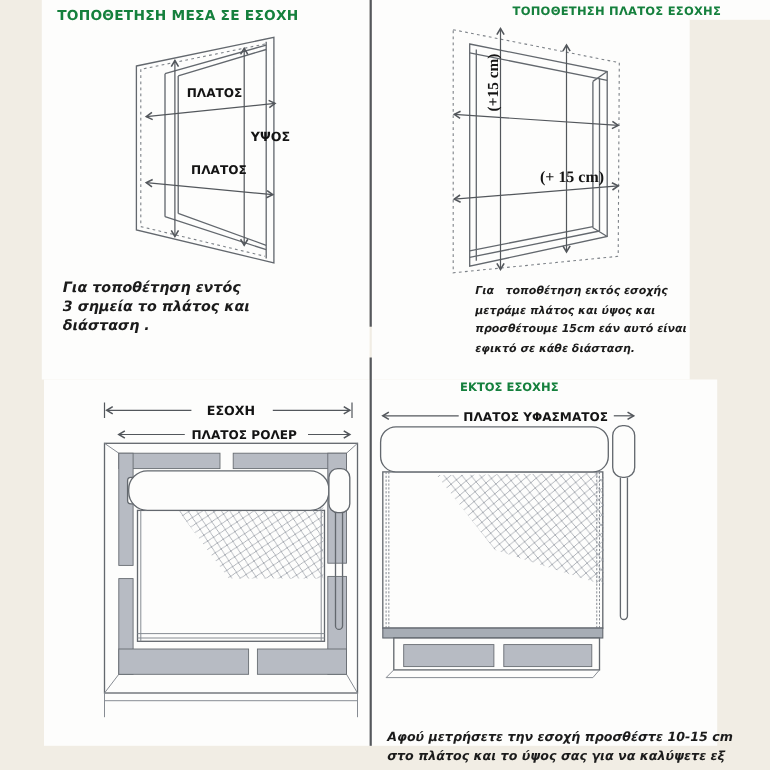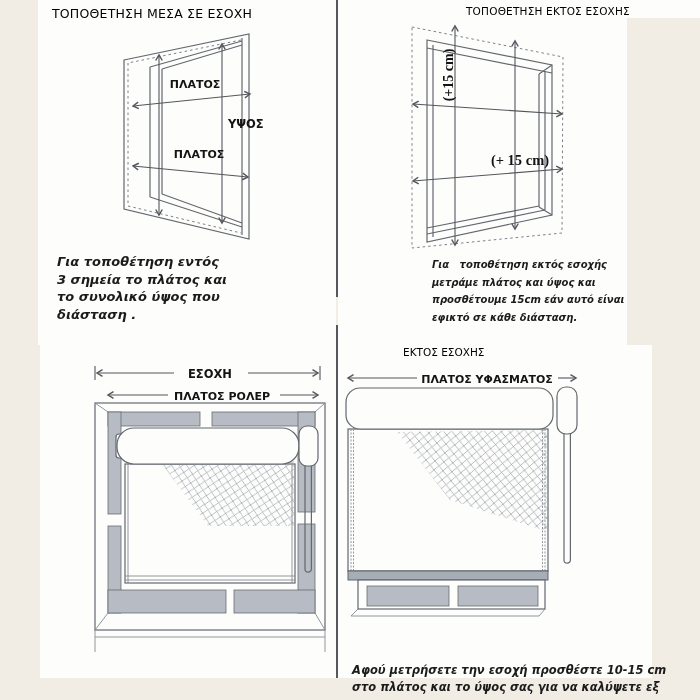--- a/index.html
+++ b/index.html
@@ -1,20 +1,20 @@
 <!DOCTYPE html>
 <html><head>
 <meta charset="utf-8">
 <style>
   html,body{margin:0;padding:0;}
   #stage{position:relative;width:700px;height:700px;background:#f1ede4;overflow:hidden;
          font-family:"DejaVu Sans","Liberation Sans",sans-serif;color:#17181a;}
   .white-panel{position:absolute;background:#fdfdfc;}
   .divider-seg{position:absolute;left:336px;width:2px;background:#55585c;}
-  .title{position:absolute;font-weight:normal;color:#000000;white-space:pre;}
+  .title{position:absolute;font-weight:bold;color:#15803d;white-space:pre;}
   .note{position:absolute;font-weight:bold;color:#1b1b1b;}
   .note .ln{white-space:pre;line-height:17.5px;font-style:italic;}
   #note3 .ln{line-height:16.5px;}
   svg{position:absolute;overflow:visible;}
   svg text{font-family:"DejaVu Sans","Liberation Sans",sans-serif;font-weight:bold;fill:#141414;}
   text.serif{font-family:"Liberation Serif","DejaVu Serif",serif;font-weight:600;}
   .ink{stroke:#63686e;fill:none;stroke-width:1.2;}
   .ink-thin{stroke:#868b92;fill:none;stroke-width:0.9;}
   .dash{stroke:#7c8187;fill:none;stroke-width:1;stroke-dasharray:2.5 3;}
   .meas{stroke:#53575c;fill:none;stroke-width:1.1;}
@@ -29,22 +29,22 @@
 
   <div class="white-panel" style="left:38px;top:0;width:298px;height:345px;"></div>
   <div class="white-panel" style="left:338px;top:0;width:289px;height:345px;"></div>
   <div class="white-panel" style="left:627px;top:0;width:73px;height:18px;"></div>
   <div class="white-panel" style="left:40px;top:345px;width:612px;height:333px;"></div>
 
   <div class="divider-seg" style="top:0;height:297px;"></div>
   <div class="divider-seg" style="top:325px;height:353px;"></div>
 
   <div class="title" style="left:52px;top:6px;font-size:12.5px;letter-spacing:.2px;">ΤΟΠΟΘΕΤΗΣΗ ΜΕΣΑ ΣΕ ΕΣΟΧΗ</div>
-  <div class="title" style="left:466px;top:5px;font-size:10.5px;letter-spacing:.2px;">ΤΟΠΟΘΕΤΗΣΗ ΕΚΤΟΣ ΕΣΟΧΗΣ</div>
-  <div class="title" style="left:403px;top:346px;width:120px;text-align:left;font-size:10.5px;">ΕΚΤΟΣ ΕΣΟΧΗΣ</div>
+  <div class="title" style="left:466px;top:5px;font-size:10.5px;letter-spacing:.2px;">ΤΟΠΟΘΕΤΗΣΗ ΠΛΑΤΟΣ ΕΣΟΧΗΣ</div>
+  <div class="title" style="left:403px;top:346px;width:120px;text-align:center;font-size:10.5px;">ΕΚΤΟΣ ΕΣΟΧΗΣ</div>
 
   <svg style="left:95px;top:22px;" width="240" height="228" viewBox="0 0 240 228">
     <defs>
       <marker id="ahA" viewBox="0 0 8 8" refX="6.5" refY="4" markerWidth="8" markerHeight="8" orient="auto-start-reverse">
         <path d="M1.5,1 L6.5,4 L1.5,7" fill="none" stroke="#53575c" stroke-width="1.3"></path>
       </marker>
     </defs>
     <path class="ink whitefill" d="M29,38 L154,12 L154,217 L29,187 Z"></path>
     <path class="ink" d="M147,16 V213"></path>
     <path class="dash" d="M146,18 L33,41 M33,41 V184 M33,184 L146,211"></path>
@@ -161,21 +161,20 @@
       <rect class="ink whitefill" x="13" y="210" width="187" height="29" stroke-width="1"></rect>
       <rect class="wallfill" x="22" y="216" width="82" height="20"></rect>
       <rect class="wallfill" x="113" y="216" width="80" height="20"></rect>
       <path class="ink-thin" d="M13,239 L6,246 M200,239 L194,246 M6,246 H194"></path>
     </g>
   </svg>
 
   <div id="note1" class="note" style="left:57px;top:253px;font-size:13px;">
     <div class="ln">Για τοποθέτηση εντός</div>
     <div class="ln">3 σημεία το πλάτος και</div>
-    <div class="ln">το συνολικό ύψος που</div>
     <div class="ln">διάσταση .</div>
   </div>
 
   <div id="note2" class="note" style="left:432px;top:256px;font-size:10px;">
     <div class="ln">Για   τοποθέτηση εκτός εσοχής</div>
     <div class="ln">μετράμε πλάτος και ύψος και</div>
     <div class="ln">προσθέτουμε 15cm εάν αυτό είναι</div>
     <div class="ln">εφικτό σε κάθε διάσταση.</div>
   </div>
 

